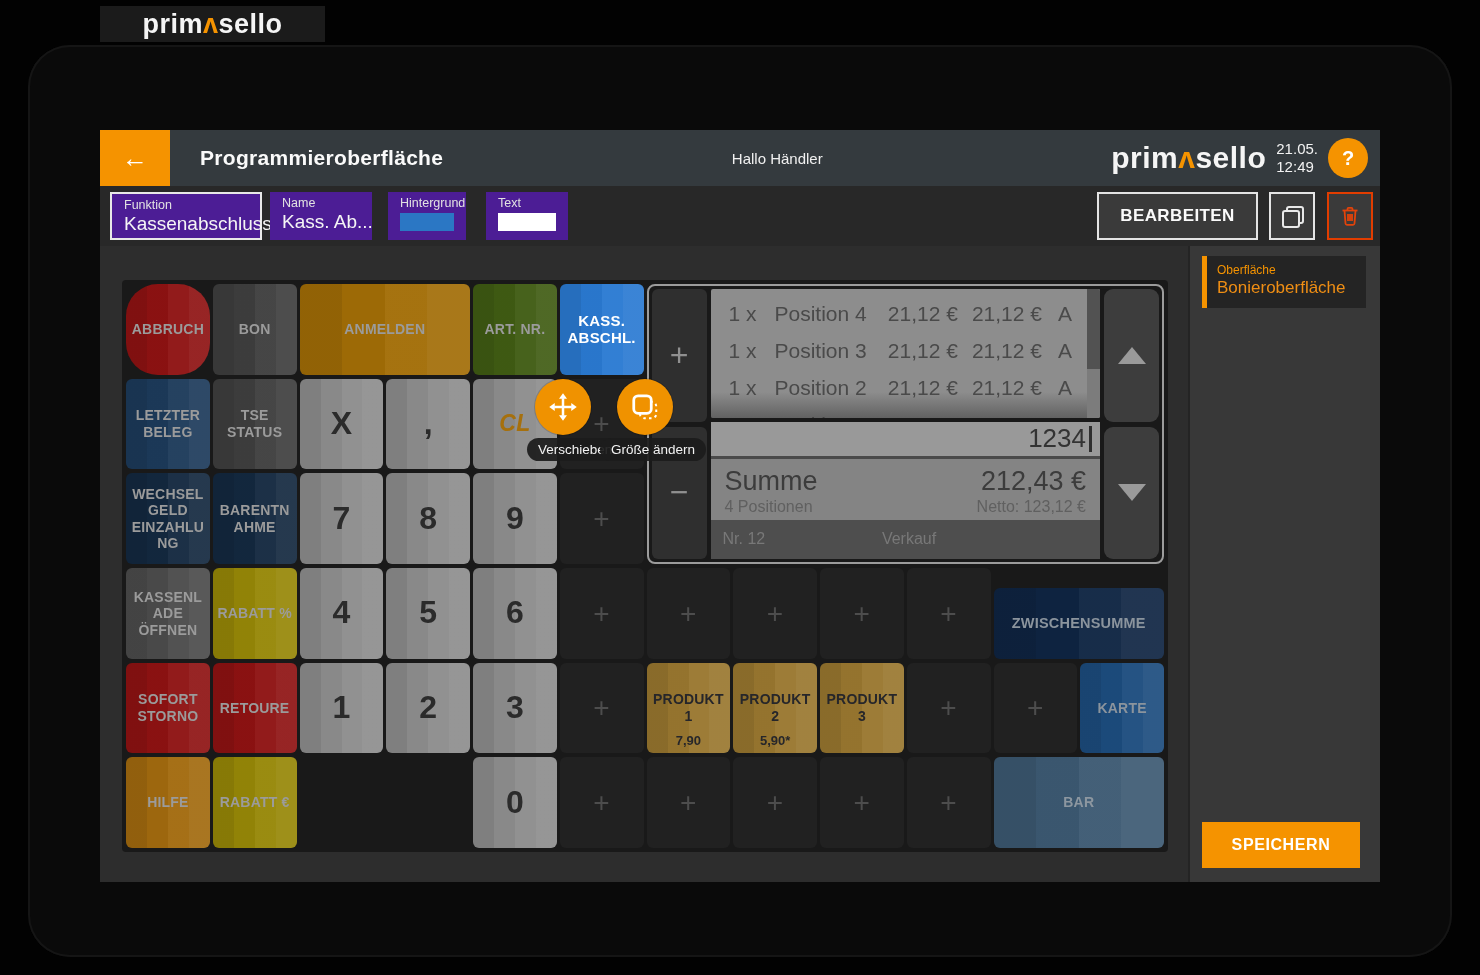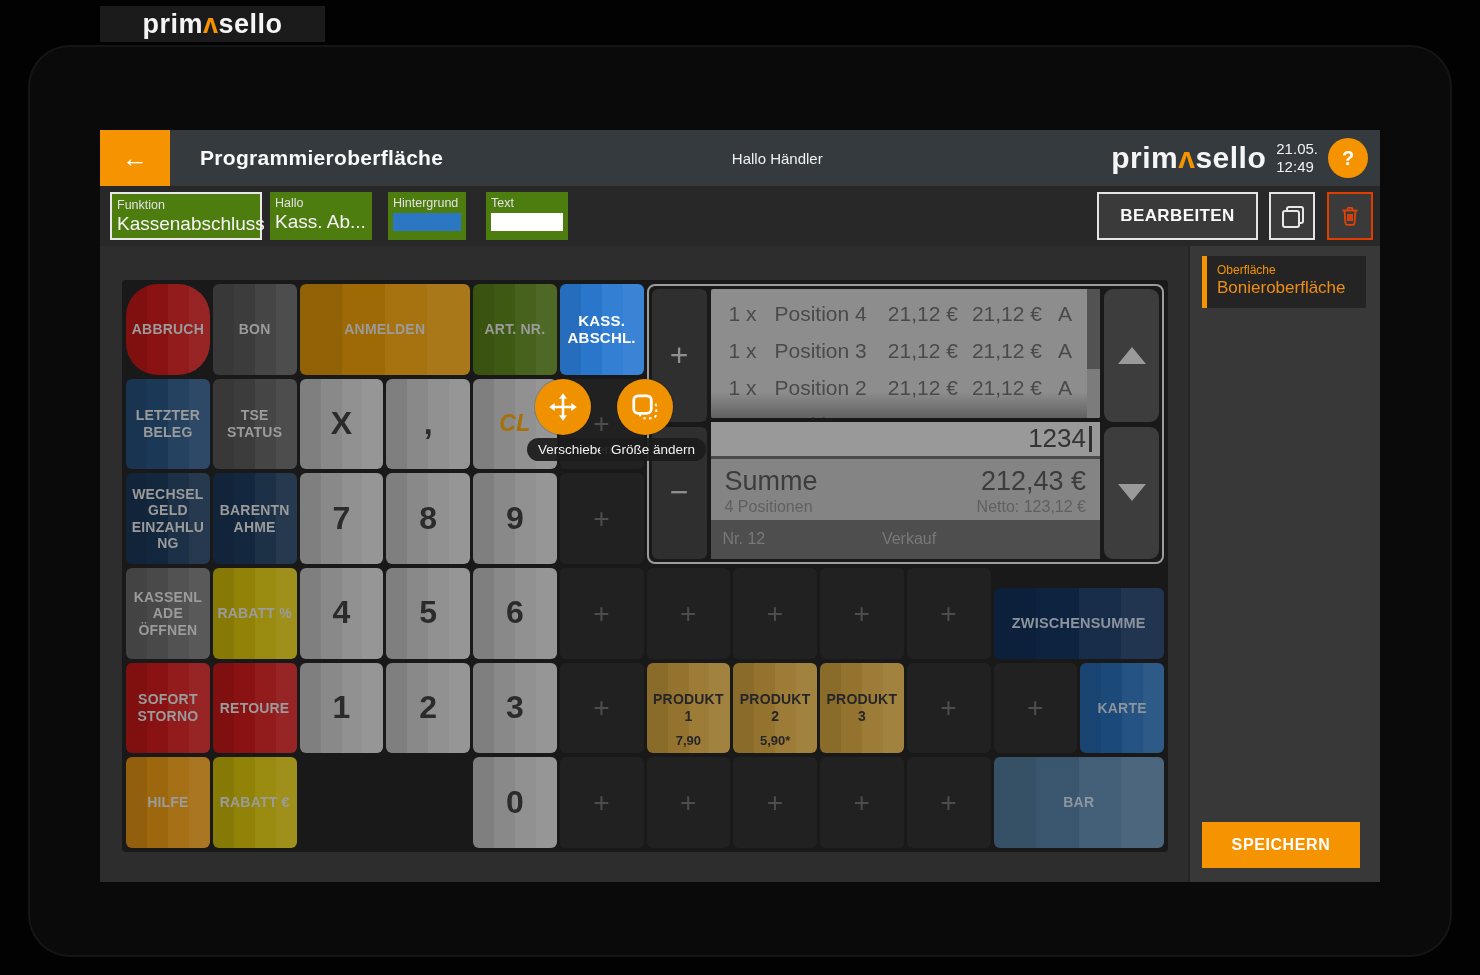--- a/index.html
+++ b/index.html
@@ -28,21 +28,21 @@
   .app-title { margin-left:30px; color:#fafafa; font-size:21px; font-weight:bold; letter-spacing:.3px; }
   .greeting { position:absolute; left:50%; transform:translateX(-9%); color:#f0f0f0; font-size:15px; }
   .header-right { position:absolute; right:12px; top:0; height:56px; display:flex; align-items:center; gap:10px; }
   .header-right .brand { font-size:30px; }
   .datetime { color:#f2f2f2; font-size:15px; line-height:18px; }
   .help-btn { width:40px; height:40px; border-radius:50%; background:#f59300; color:#fff; font-weight:bold;
     font-size:20px; display:flex; align-items:center; justify-content:center; cursor:pointer; }
 
   
   .app-toolbar { position:relative; height:60px; background:#282828; }
-  .tb-box { position:absolute; top:6px; height:48px; background:#4d7c0f; padding:4px 5px; color:#ddd; }
+  .tb-box { position:absolute; top:6px; height:48px; background:#4c1d95; padding:4px 12px; color:#ddd; }
   .tb-box .tb-label { font-size:12.5px; color:#e2e2e2; }
   .tb-box .tb-value { font-size:19px; color:#f5f5f5; margin-top:1px; white-space:nowrap; }
   .tb-funktion { left:10px; width:152px; border:2px solid #e8e8e8; }
   .tb-name { left:170px; width:102px; }
   .tb-hintergrund { left:288px; width:78px; }
   .tb-text { left:386px; width:82px; }
   .swatch { width:100%; height:18px; margin-top:3px; }
   .edit-btn { position:absolute; left:997px; top:6px; width:161px; height:48px; border:2px solid #e4e4e4;
     background:#3a3a3a; color:#fafafa; font-size:17px; font-weight:bold; letter-spacing:.4px;
     display:flex; align-items:center; justify-content:center; cursor:pointer; }
@@ -181,21 +181,21 @@
         </div>
       </div>
     </div>
 
     <div class="app-toolbar">
       <div class="tb-box tb-funktion">
         <div class="tb-label">Funktion</div>
         <div class="tb-value">Kassenabschluss</div>
       </div>
       <div class="tb-box tb-name">
-        <div class="tb-label">Hallo</div>
+        <div class="tb-label">Name</div>
         <div class="tb-value">Kass. Ab...</div>
       </div>
       <div class="tb-box tb-hintergrund">
         <div class="tb-label">Hintergrund</div>
         <div class="swatch" id="bg-swatch" style="background: rgb(43, 119, 196);"></div>
       </div>
       <div class="tb-box tb-text">
         <div class="tb-label">Text</div>
         <div class="swatch" id="text-swatch" style="background: rgb(255, 255, 255);"></div>
       </div>

